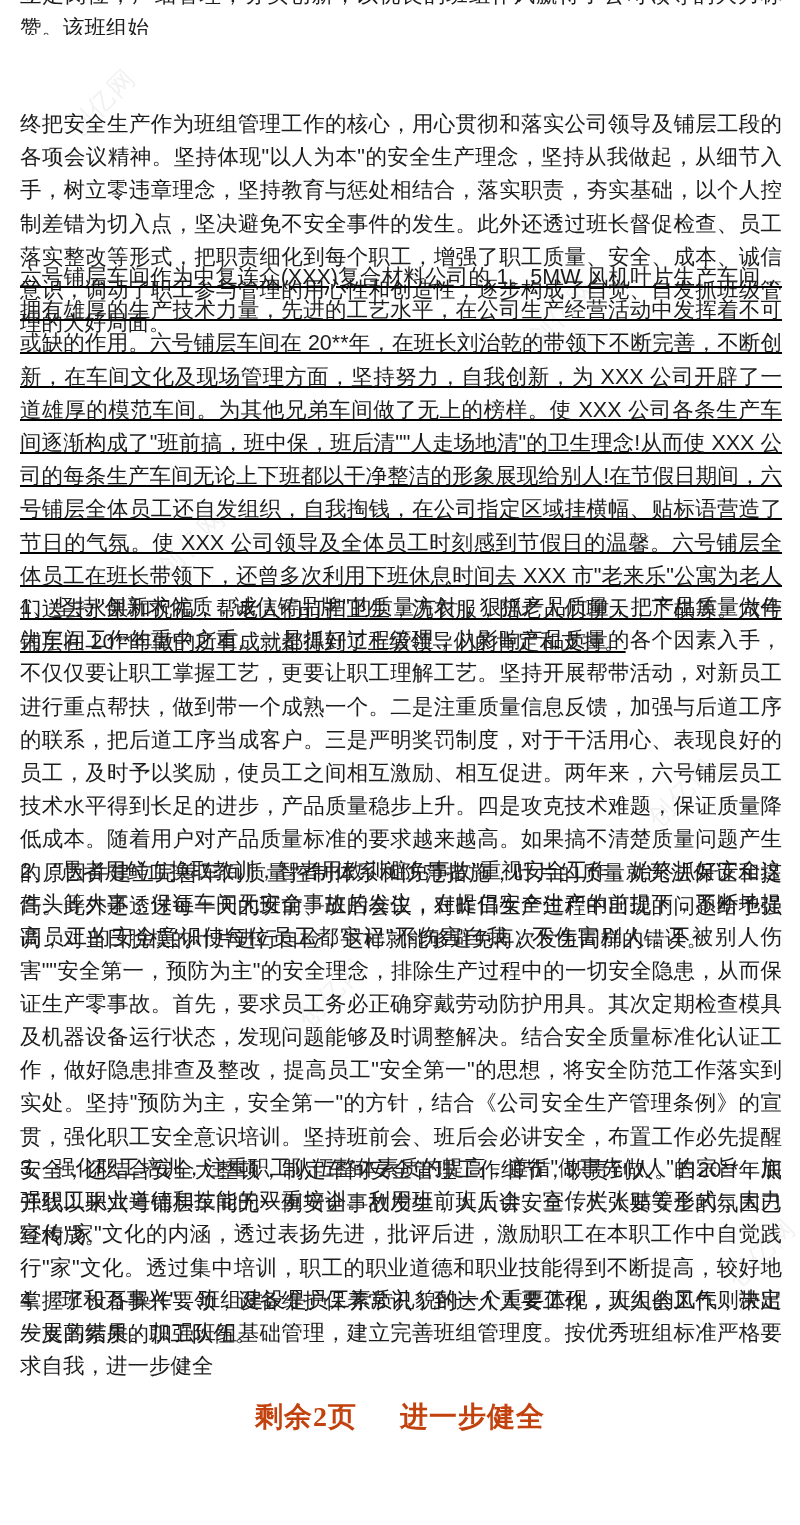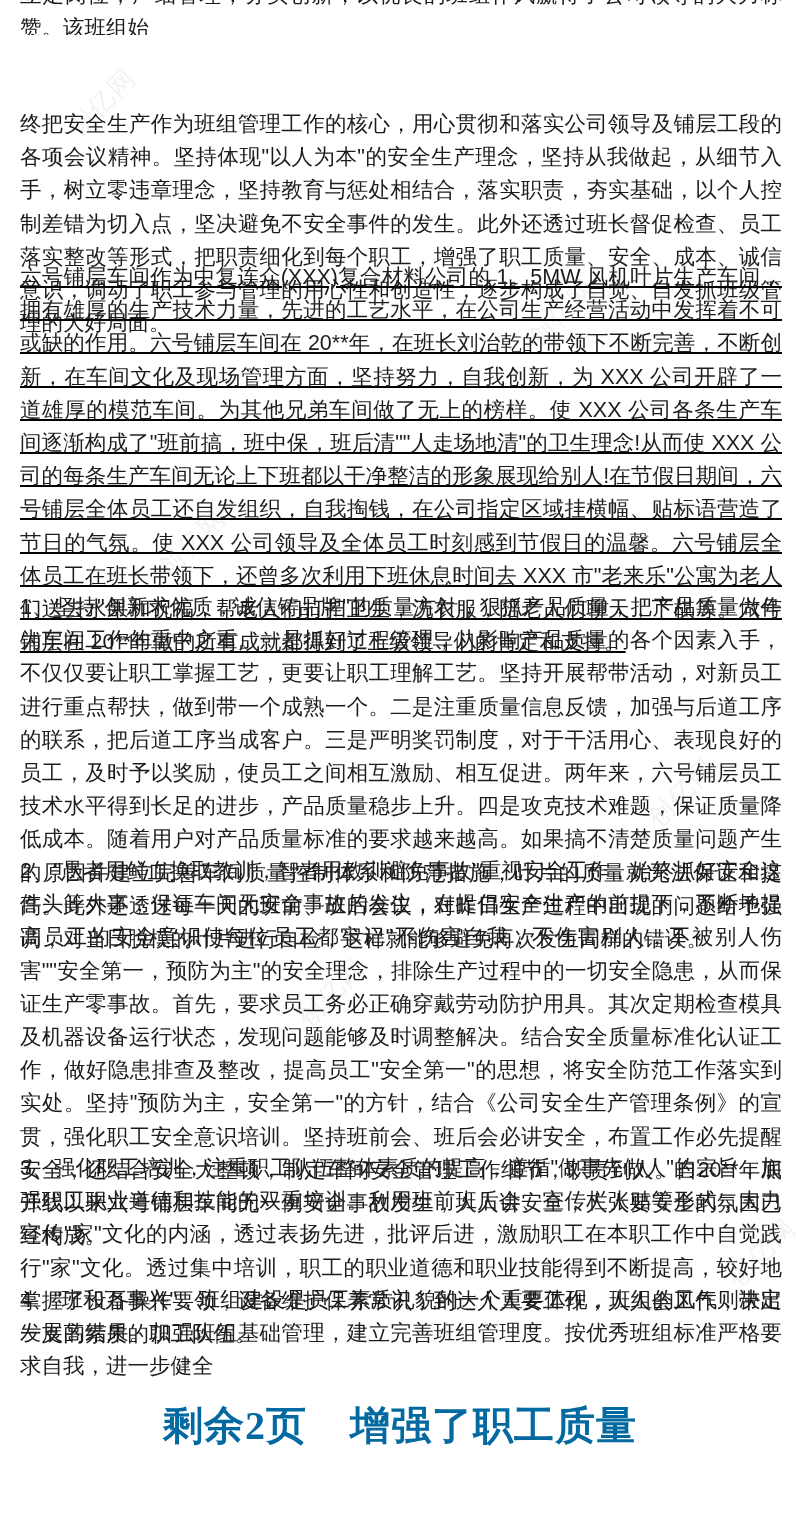--- a/index.html
+++ b/index.html
@@ -83,23 +83,23 @@
   #footer-notice {
     position: absolute;
     left: 0;
     top: 1398px;
     width: 800px;
     text-align: center;
     z-index: 3;
   }
   #footer-notice .txt {
     display: inline-block;
-    font-size: 40px;
+    font-size: 28px;
     font-weight: 700;
-    color: #0369a1;
+    color: #c2410c;
     letter-spacing: 1px;
     font-family: "Liberation Serif", "DejaVu Serif", serif;
   }
   #footer-notice .spacer {
     display: inline-block;
     width: 34px;
   }
 </style>
 </head>
 <body>
@@ -143,16 +143,16 @@
 
     <div class="body-block" style="top:1284px;">
       <p class="para">4、"班和万事兴"，班组建设是员工素质礼貌的一个重要体现，班组的风气则决定发展的结果。加强班组基础管理，建立完善班组管理度。按优秀班组标准严格要求自我，进一步健全</p>
     </div>
 
   </div>
 
   <div id="footer-notice">
     <span class="txt">剩余2页</span>
     <span class="spacer"></span>
-    <span class="txt">增强了职工质量</span>
+    <span class="txt">进一步健全</span>
   </div>
 
 </div>
 
 </body></html>

